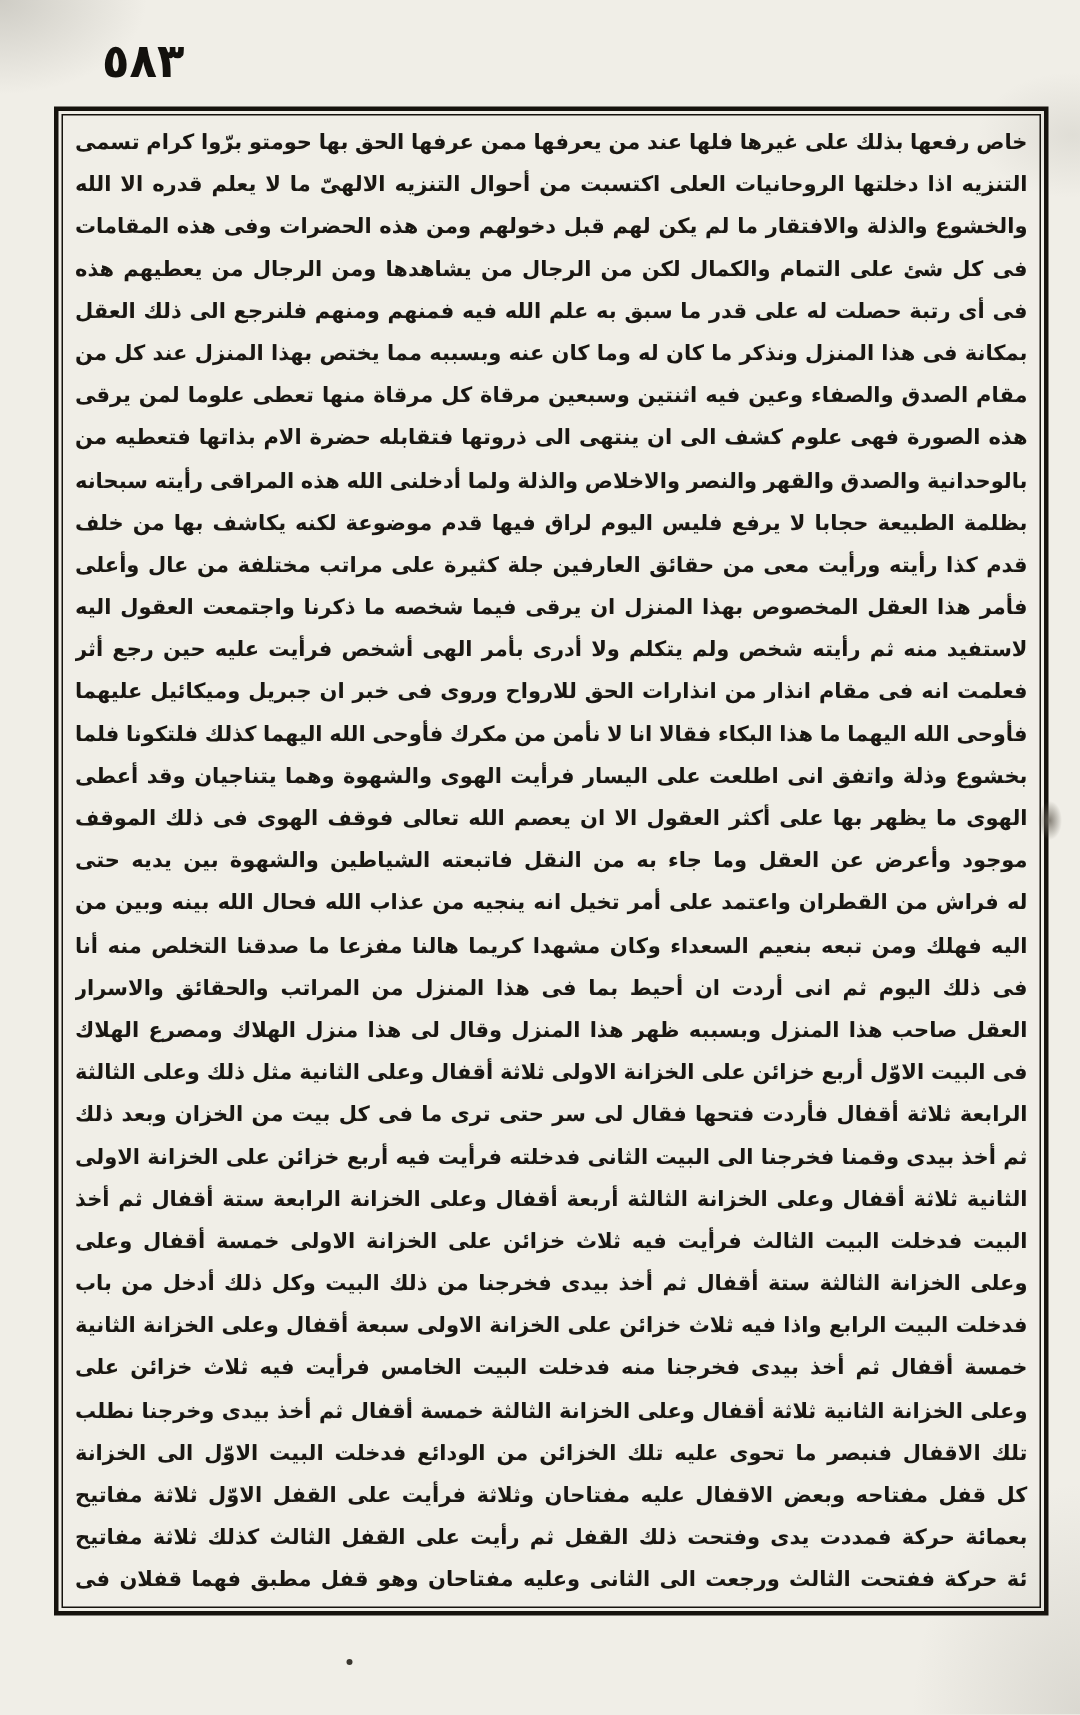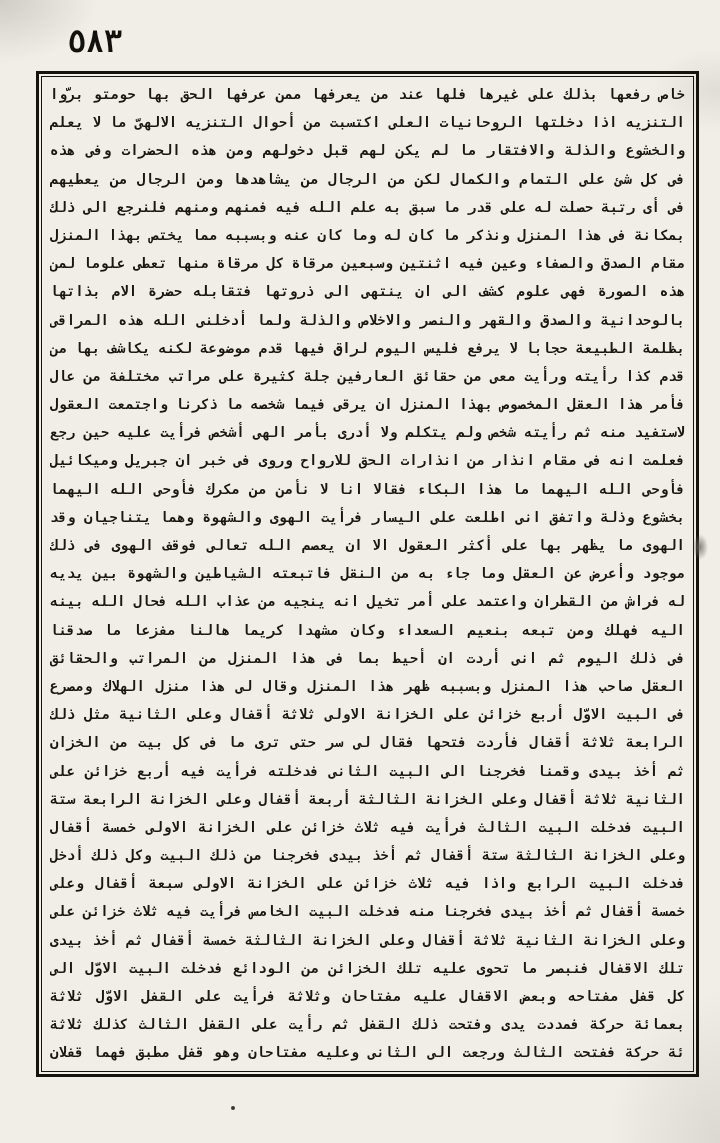--- a/index.html
+++ b/index.html
@@ -9,21 +9,20 @@
     font-family:"DejaVu Sans",sans-serif;
   }
   
   .paper{
     position:absolute;inset:0;
     background:
       radial-gradient(140px 90px at 0px 0px, rgba(120,118,110,.28), rgba(120,118,110,0) 70%),
       radial-gradient(160px 220px at 720px 1143px, rgba(130,128,118,.20), rgba(130,128,118,0) 70%),
       radial-gradient(90px 60px at 715px 90px, rgba(130,128,118,.15), rgba(130,128,118,0) 70%),
       #f0eee7;
-    font-family: Liberation Mono, monospace;
   }
   .page-number{
     position:absolute;top:24px;left:68px;
     font-size:30px;font-weight:bold;color:#13110d;
     letter-spacing:2px;
     transform:scaleY(1.05);
   }
   .frame{
     position:absolute;left:36px;top:71px;width:663px;height:1006px;
     box-sizing:border-box;

